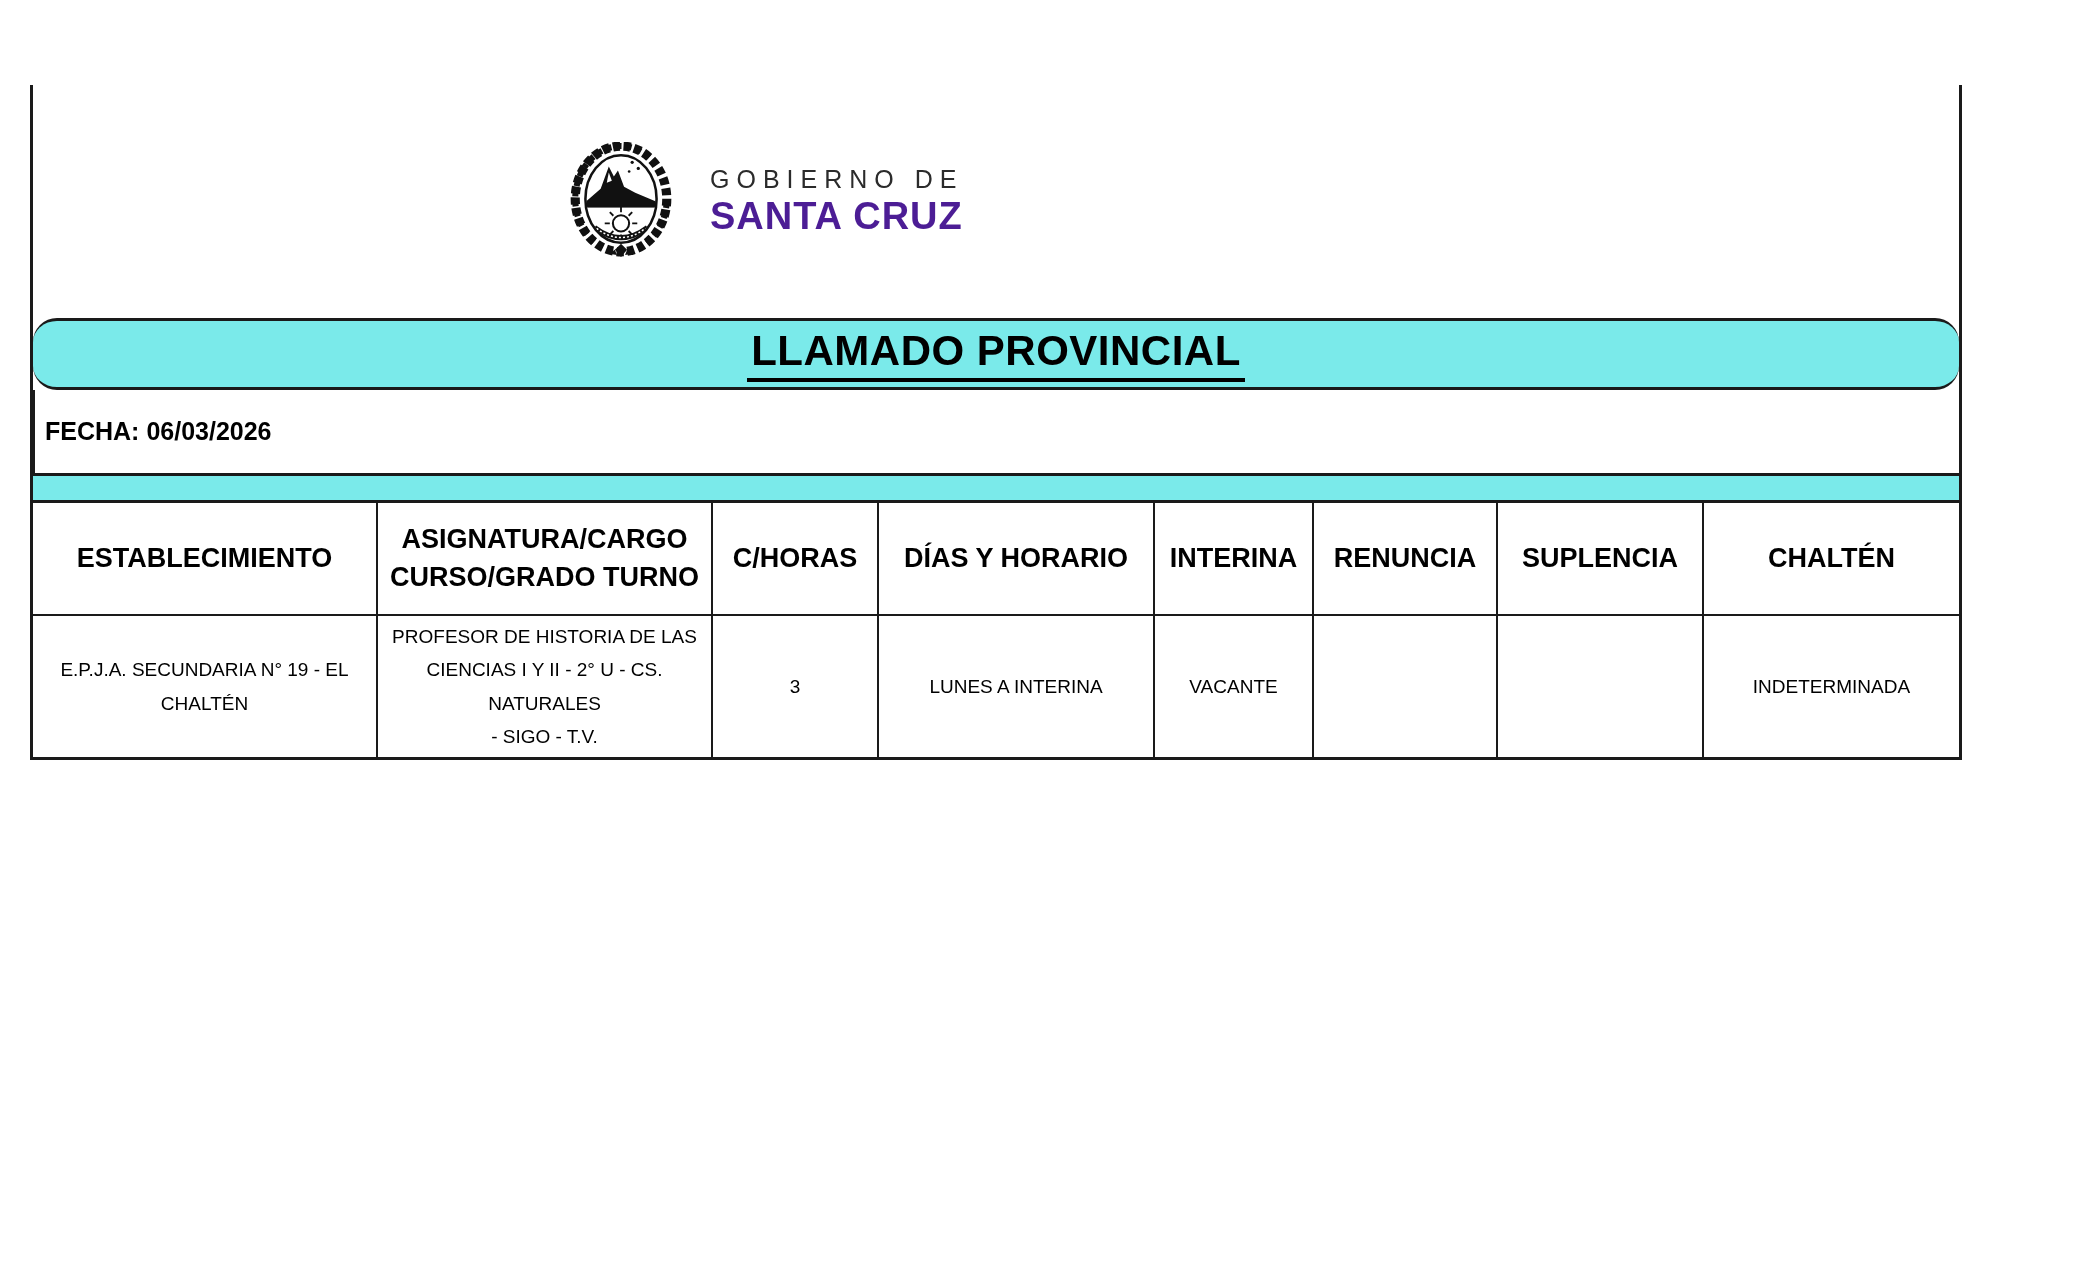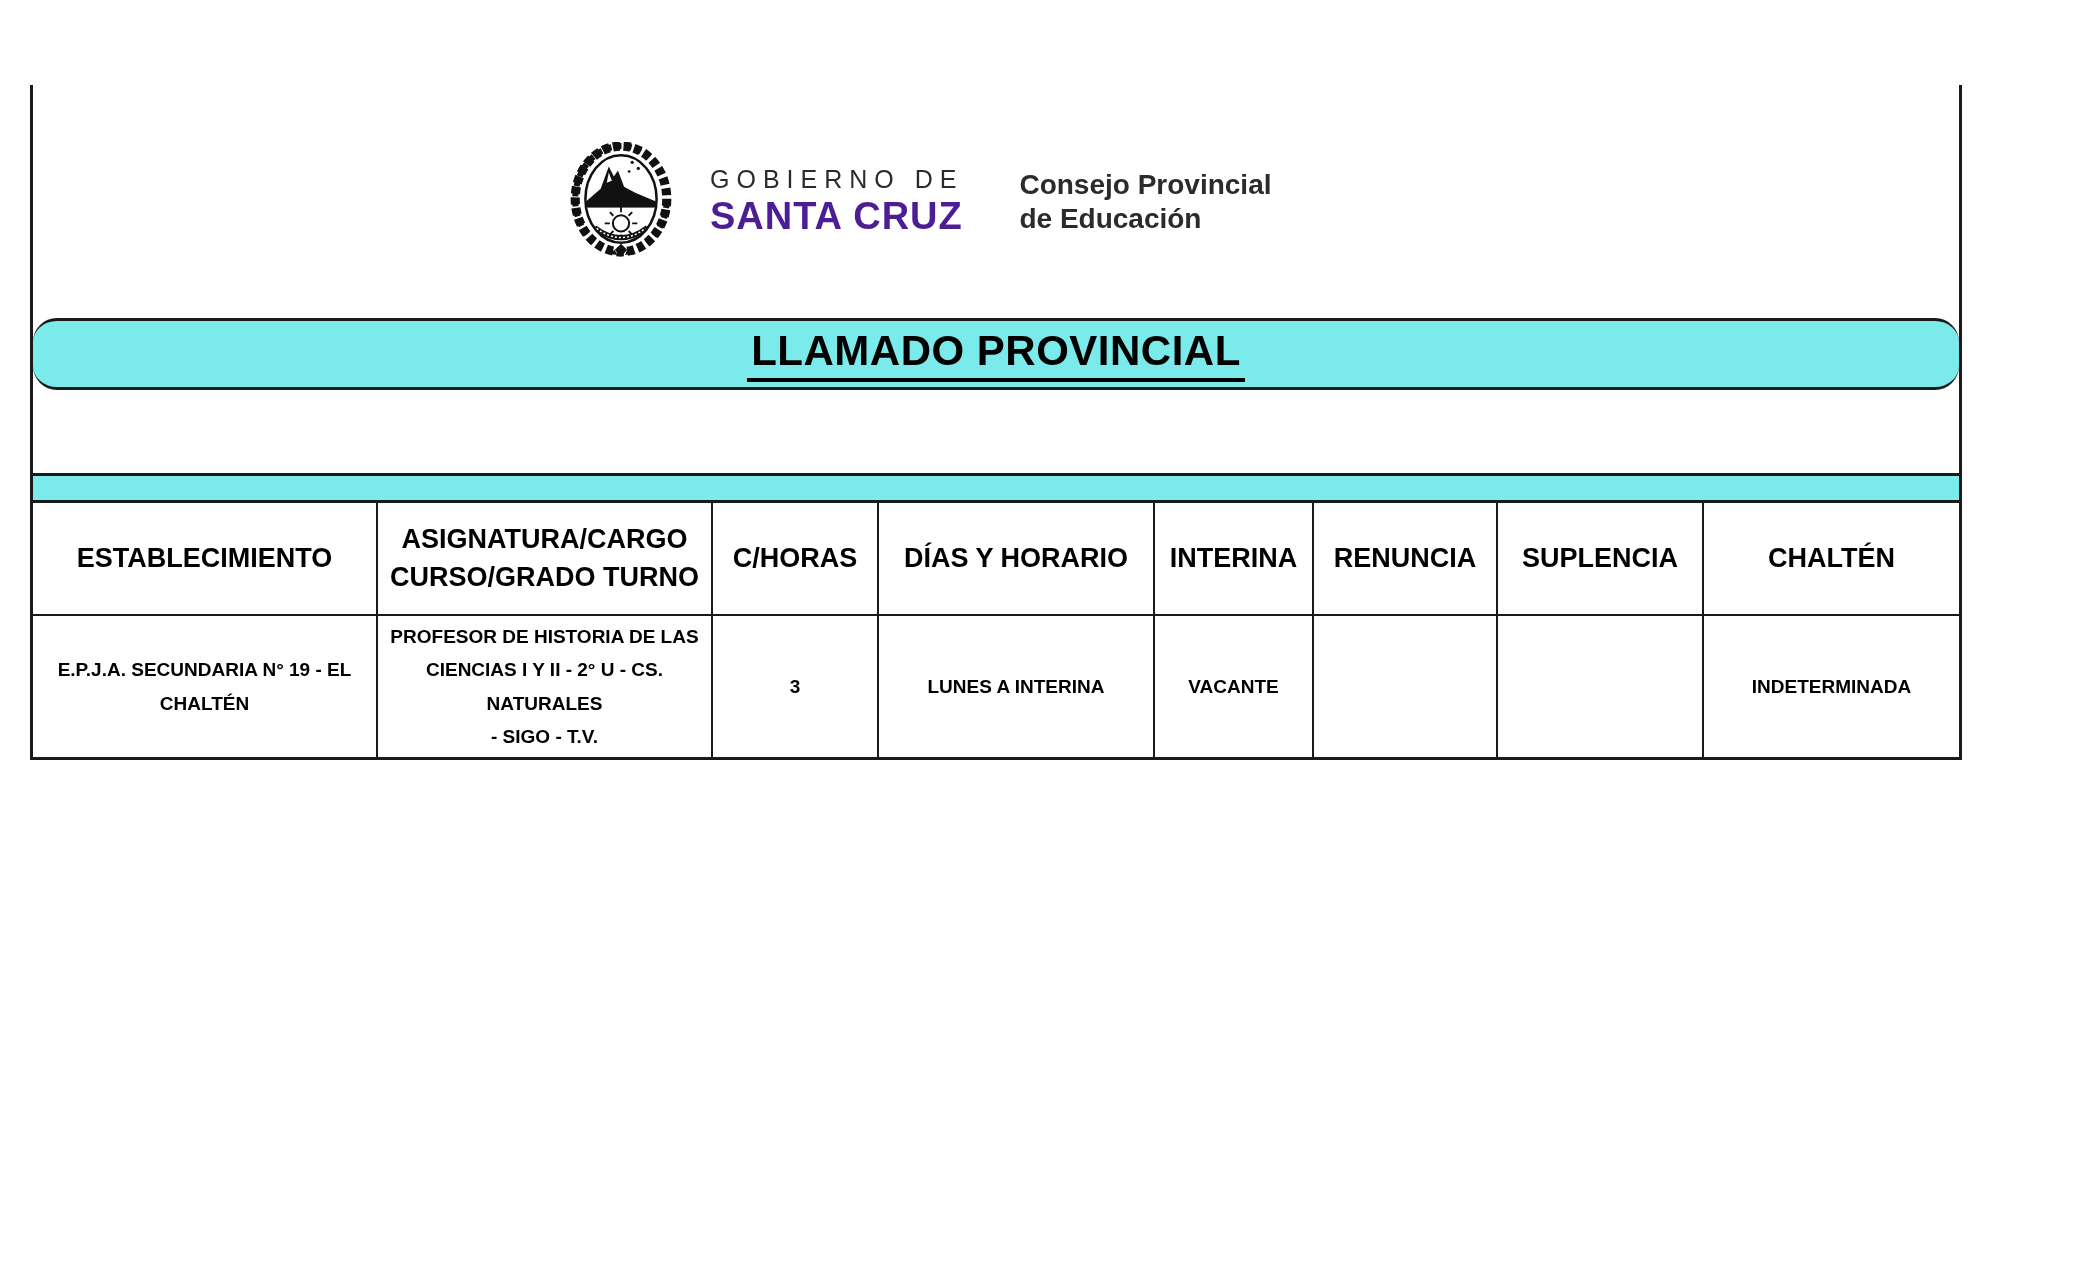--- a/index.html
+++ b/index.html
@@ -124,21 +124,21 @@
   table.vac thead th {
     height: 112px;
     border-bottom: 2px solid #1a1a1a;
     font-size: 27px; font-weight: 700;
     line-height: 1.4;
     white-space: pre-line;
     background: #ffffff;
   }
   table.vac tbody td {
     height: 117px;
-    font-size: 19px; font-weight: 700;
+    font-size: 19px; font-weight: 400;
     line-height: 1.75;
     white-space: pre-line;
     background: #ffffff;
   }
 </style>
 </head>
 <body>
 
 <div class="canvas">
 
@@ -187,31 +187,28 @@
         <path d="M 46 106 L 52 100 L 58 106 L 52 113 Z" fill="#111"></path>
         <path d="M 40 110 L 46 106 L 48 111 Z" fill="#111"></path>
         <path d="M 64 110 L 58 106 L 56 111 Z" fill="#111"></path>
       </svg>
 
       <div class="gov-block">
         <div class="gov-line1">GOBIERNO DE</div>
         <div class="gov-line2">SANTA CRUZ</div>
       </div>
 
-      <div class="council-block">
-        <div class="council-line">Consejo Provincial</div>
-        <div class="council-line">de Educación</div>
-      </div>
     </div>
 
     <div class="banner">
       <span class="banner-title">LLAMADO PROVINCIAL</span>
     </div>
 
     <div class="info-row">
+      <div class="info-fecha">FECHA: 06/03/2026</div>
     </div>
 
     <div class="cyan-strip"></div>
 
     <table class="vac">
       <colgroup>
         <col class="c1">
           <col class="c2">
           <col class="c3">
           <col class="c4">

